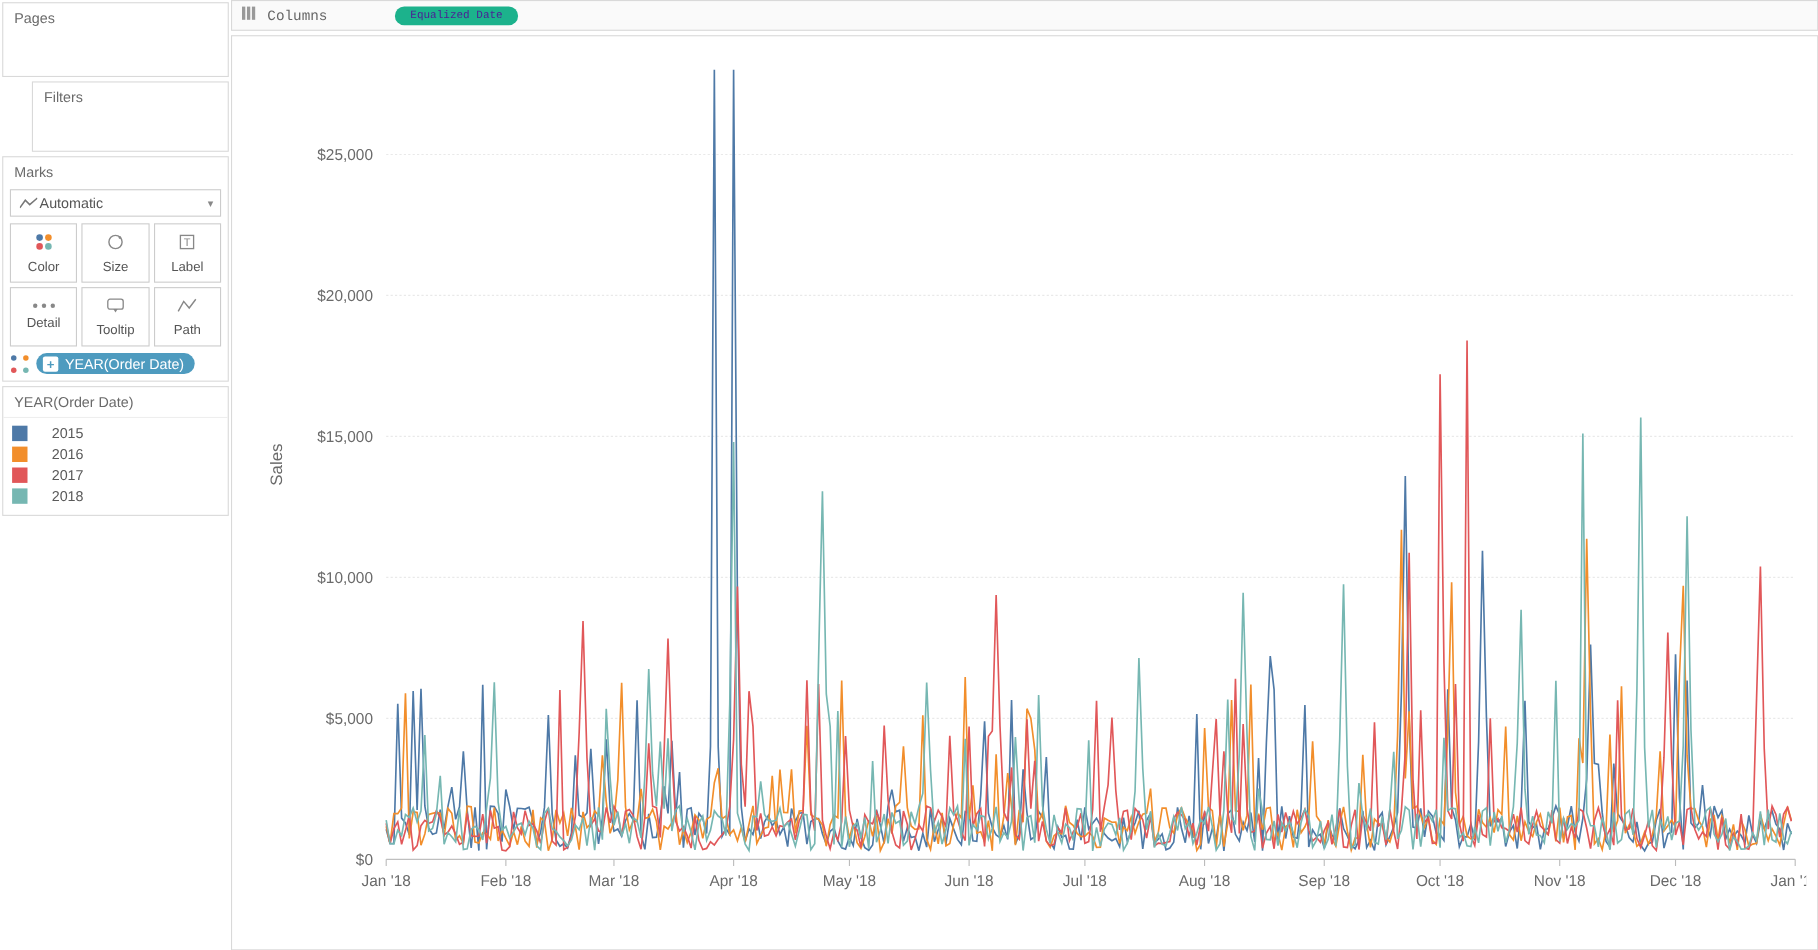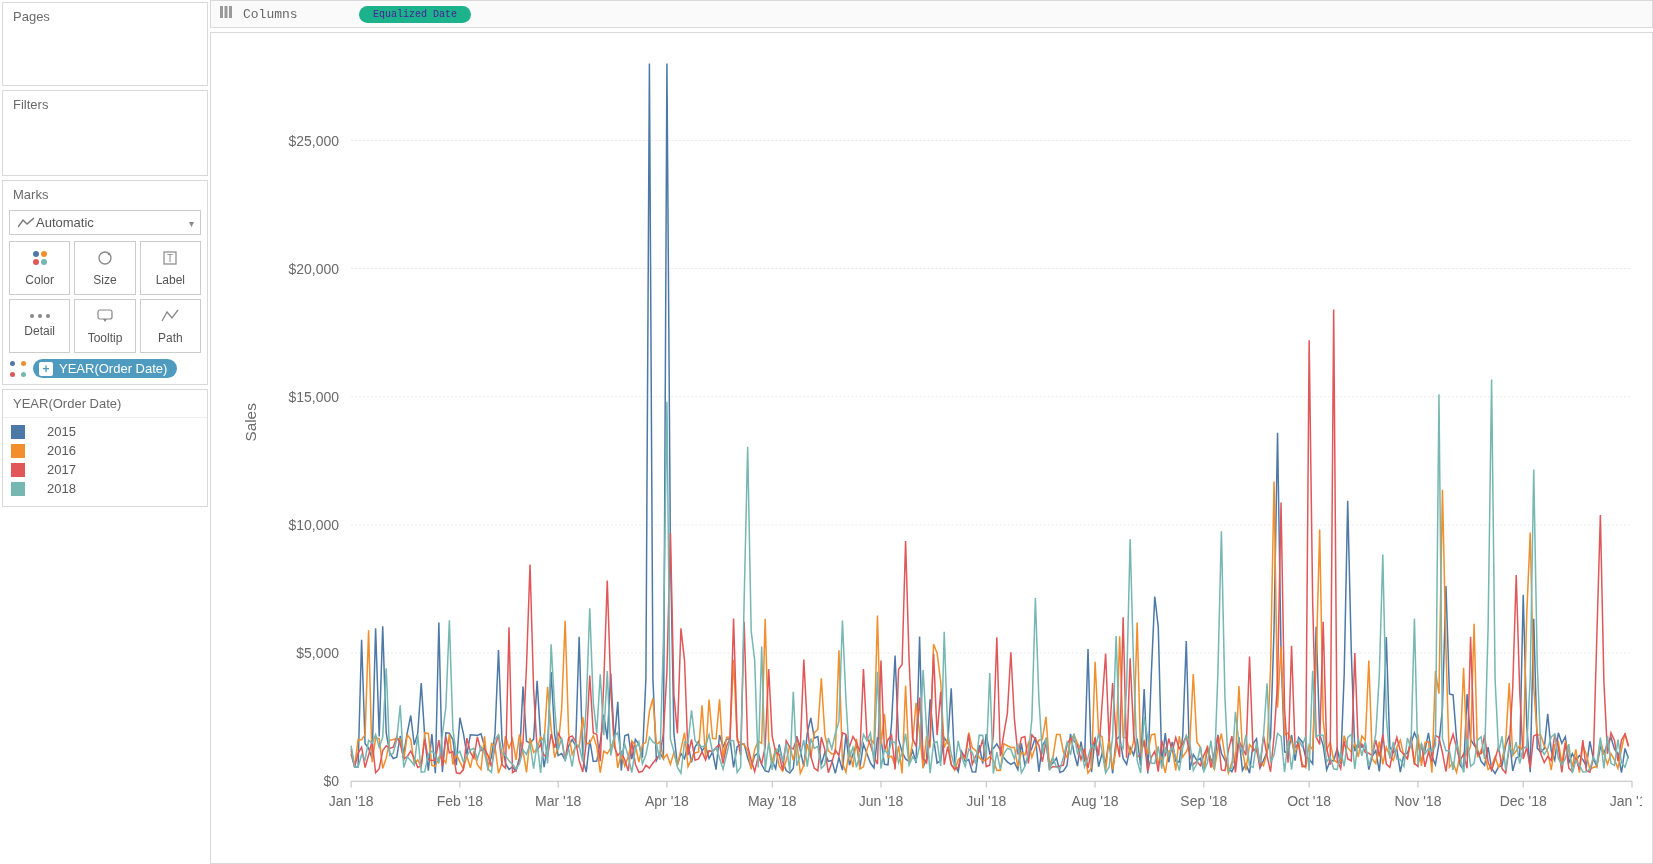--- a/index.html
+++ b/index.html
@@ -2,22 +2,22 @@
 <html><head>
 <meta charset="utf-8">
 <style>
   * { box-sizing: border-box; margin: 0; padding: 0; }
   html, body { width: 100%; height: 100%; font-family: Arial, Helvetica, sans-serif; font-size: 13px; color: #5a5a5a; background: #f5f5f5; }
   .app { display: grid; grid-template-columns: 210px 1fr; width: 1653px; height: 864px; background: #fff; }
   
   .side { display: flex; flex-direction: column; gap: 4px; padding: 2px; }
   .card { border: 1px solid #d9d9d9; background: #fff; }
   .card-title { padding: 6px 10px; font-size: 13px; color: #6a6a6a; }
-  .pages { height: 84px; }
-  .filters { height: 86px; }
+  .pages { height: 68px; }
+  .filters { height: 64px; margin-left: 27px; }
   .marks { }
   .marks .card-title { border-bottom: none; }
   .mark-type { display: flex; align-items: center; justify-content: space-between; margin: 2px 6px 6px 6px; border: 1px solid #ccc; background: #fff; padding: 4px 8px; font-size: 13px; color: #555; position: relative; }
   .mark-type .caret { position: absolute; right: 6px; top: 50%; transform: translateY(-50%); font-size: 10px; color: #888; }
   .mark-icons { display: grid; grid-template-columns: repeat(3, 1fr); gap: 4px; padding: 0 6px; }
   .mark-btn { border: 1px solid #ccc; background: #fff; height: 54px; display: flex; flex-direction: column; align-items: center; justify-content: center; gap: 6px; font-size: 12px; color: #555; cursor: pointer; }
   .mark-btn svg { width: 20px; height: 18px; }
   .mark-btn .dots4 { width: 18px; height: 18px; position: relative; }
   .mark-btn .dots4 span { position: absolute; width: 6px; height: 6px; border-radius: 50%; }
   .mark-btn .three-dots { display:flex; gap:4px;}

